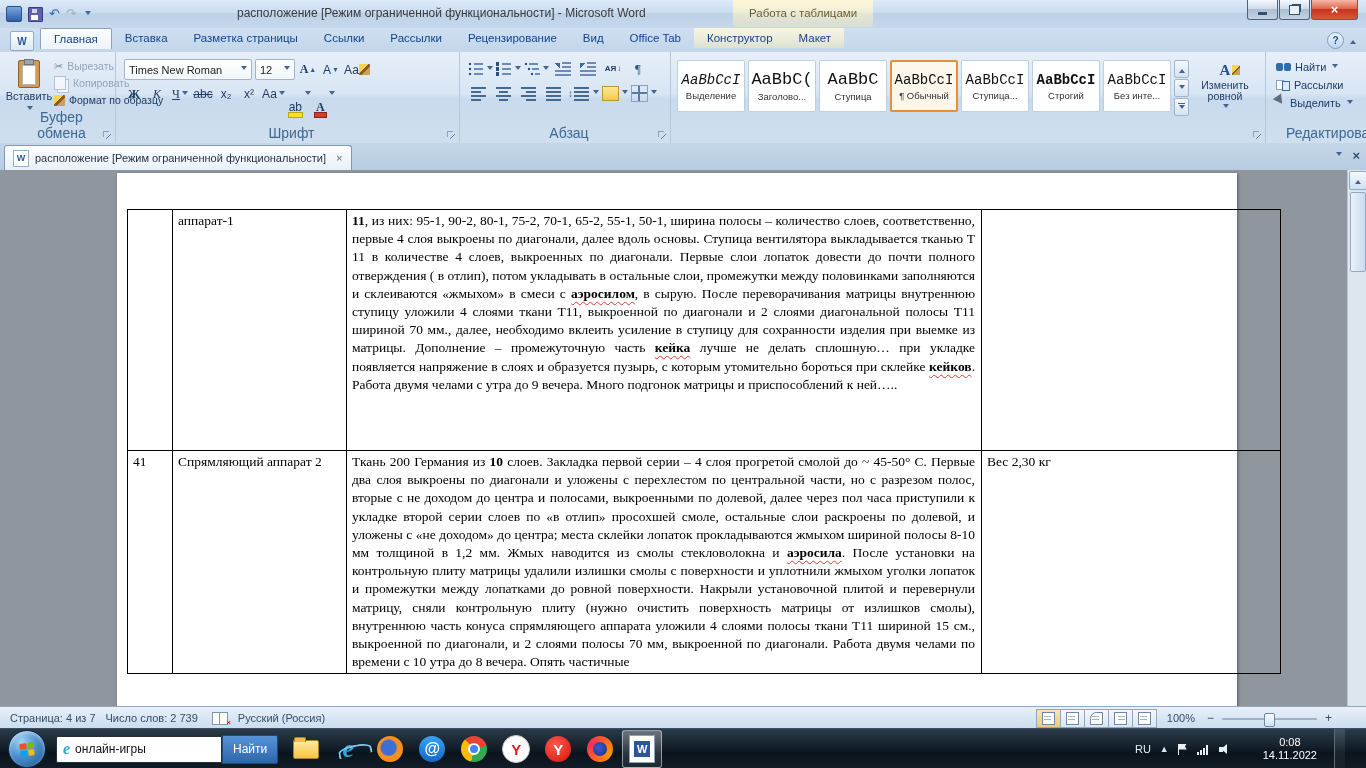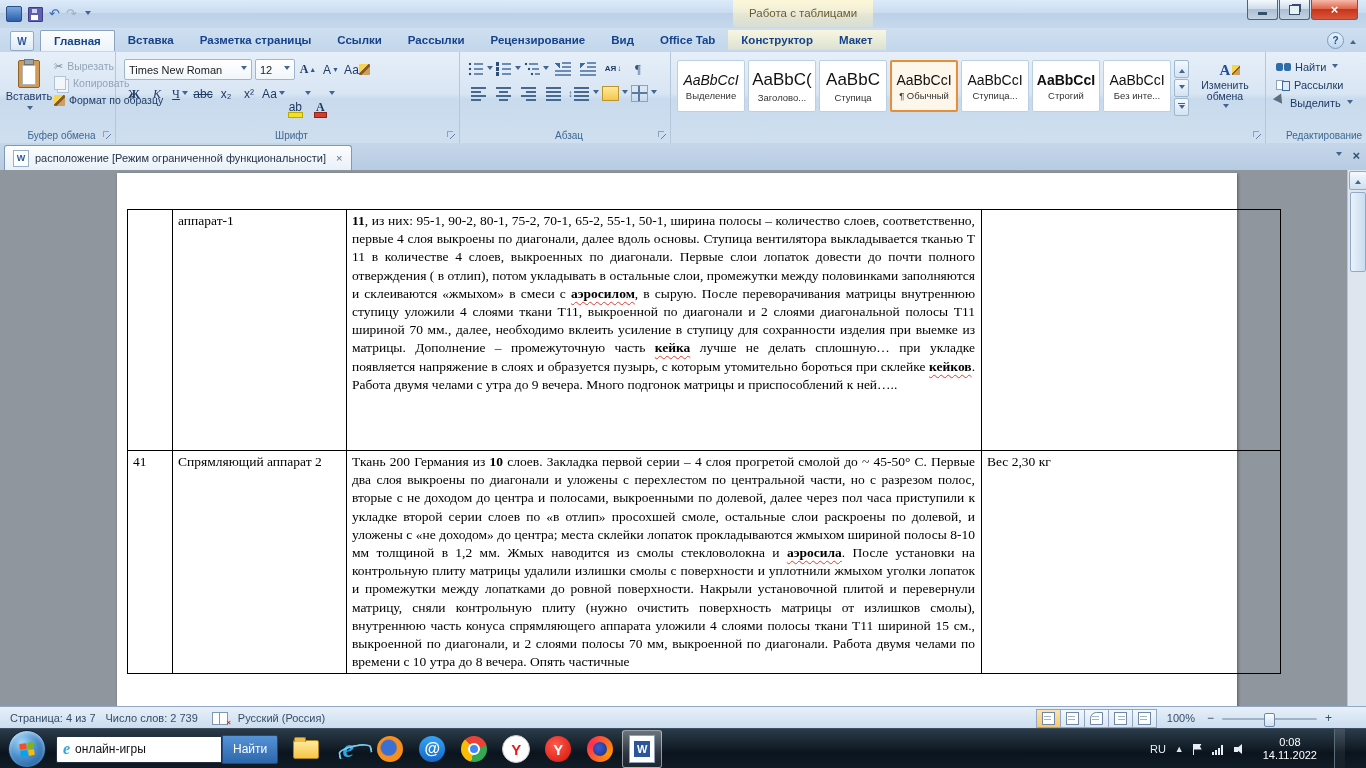--- a/index.html
+++ b/index.html
@@ -28,34 +28,34 @@
   .wbtn.close{width:45px;background:linear-gradient(#f5b8ab,#e0674d 45%,#c7351a 50%,#d8573d);color:#fff;font-size:13px;font-weight:bold;}
   .glyph-min{width:9px;height:3px;background:#2f4burntransparent;background:#33506d;margin-top:8px;}
   .glyph-restore{width:9px;height:8px;border:1px solid #33506d;background:#e9f1f8;box-shadow:2px -2px 0 -1px #33506d;}
 
   
   .tabrow{position:absolute;left:0;top:28px;width:1366px;height:24px;
     background:linear-gradient(#cfdff1,#c3d6ea);display:flex;align-items:flex-end;}
   .office-mini{width:22px;height:18px;margin:0 6px 1px 10px;background:linear-gradient(#fdfeff,#dce8f4);
     border:1px solid #93abc8;border-radius:2px;display:flex;align-items:center;justify-content:center;
     font-size:10px;font-weight:bold;color:#2b579a;}
-  .tabs{display:flex;align-items:center;height:24px;font-weight:bold;}
+  .tabs{display:flex;align-items:flex-start;height:24px;}
   .rtab{padding:4px 13px 4px;font-size:11.5px;color:#15428b;white-space:nowrap;}
   .rtab.active{background:linear-gradient(#fbfdfe,#edf3fa);border:1px solid #8ba2c0;border-bottom:none;border-radius:2px 2px 0 0;}
   .rtab.contextual{background:linear-gradient(rgba(255,250,222,.85),rgba(248,236,180,.45));}
   .tabrow-right{position:absolute;right:10px;top:4px;display:flex;gap:6px;align-items:center;}
   .help-circ{width:15px;height:15px;border-radius:50%;background:linear-gradient(#eaf3fc,#bcd6ee);
     border:1px solid #7f9cbd;color:#1f5394;font-size:10px;font-weight:bold;display:flex;align-items:center;justify-content:center;}
 
   
   .ribbon{position:absolute;left:0;top:52px;width:1366px;height:91px;
     background:linear-gradient(#e6eff9 0%,#d8e5f3 46%,#c8daed 52%,#cfdfef 100%);
     border-bottom:1px solid #96aecb;display:flex;}
   .rgroup{position:relative;height:100%;border-right:1px solid #b4c7dd;box-sizing:border-box;padding-top:6px;}
-  .g-label{position:absolute;bottom:2px;left:0;right:12px;text-align:center;font-size:10px;color:#3e6792;padding-left:20px;}
+  .g-label{position:absolute;bottom:2px;left:0;right:12px;text-align:center;font-size:14px;color:#3e6792;padding-left:20px;}
   .dlg{position:absolute;right:3px;bottom:3px;width:9px;height:9px;
     background:linear-gradient(#8aa4c0,#8aa4c0) no-repeat 0 0/6px 1px,
                linear-gradient(#8aa4c0,#8aa4c0) no-repeat 0 0/1px 6px,
                linear-gradient(135deg,transparent 42%,#5f7fa5 42% 58%,transparent 58%) no-repeat 3px 3px/5px 5px;}
 
   
   .g-clip{width:116px;display:flex;}
   .paste{width:46px;margin-left:6px;display:flex;flex-direction:column;align-items:center;gap:2px;padding-top:2px;}
   .ic-clipboard{width:20px;height:26px;background:#d29b55;border:1px solid #8a6428;border-radius:2px;position:relative;}
   .ic-clipboard::after{content:"";position:absolute;left:3px;top:4px;width:12px;height:18px;background:#fff;border:1px solid #b5b5b5;}
@@ -138,21 +138,21 @@
   .ic-borders{width:15px;height:15px;border:1px solid #8aa4c0;background:
     linear-gradient(#5a7aa0,#5a7aa0) 0 6px/15px 2px,linear-gradient(#5a7aa0,#5a7aa0) 6px 0/2px 15px;background-repeat:no-repeat;}
   .updown{font-size:10px;color:#3b6aa0;}
 
   
   .g-styles{width:595px;display:flex;align-items:flex-start;}
   .gallery{display:flex;gap:3px;margin:2px 0 0 6px;}
   .stcard{width:68px;height:52px;background:#fff;border:1px solid #bcd0e4;border-radius:2px;
     display:flex;flex-direction:column;align-items:center;justify-content:center;gap:2px;box-sizing:border-box;}
   .stcard.selected{border:2px solid #e68f38;background:#fdf6ea;}
-  .stprev{font-family:Liberation Sans, sans-serif;font-size:14px;color:#111;white-space:nowrap;}
+  .stprev{font-family:Liberation Mono, monospace;font-size:14px;color:#111;white-space:nowrap;}
   .stprev.it{font-style:italic;}
   .stprev.big{font-size:17px;text-align:right;}
   .stprev.bd{font-weight:bold;}
   .stname{font-size:9.5px;color:#333;white-space:nowrap;}
   .gal-rail{display:flex;flex-direction:column;gap:1px;margin:2px 2px 0 3px;}
   .rail-btn{width:13px;height:16px;background:linear-gradient(#f5f9fd,#d4e2f0);border:1px solid #9fb6cf;border-radius:2px;
     display:flex;align-items:center;justify-content:center;}
   .caret-up{display:inline-block;width:0;height:0;border:3px solid transparent;border-bottom:4px solid #44658f;}
   .more-bar{display:flex;flex-direction:column;align-items:center;gap:1px;}
   .more-bar i{display:block;width:7px;height:1px;background:#44658f;}
@@ -272,36 +272,37 @@
   .ic-flag::before{content:"";position:absolute;left:0;top:0;width:9px;height:6px;background:#e8eef4;clip-path:polygon(0 0,100% 0,80% 50%,100% 100%,0 100%);}
   .ic-flag::after{content:"";position:absolute;left:0;top:0;width:1px;height:11px;background:#e8eef4;}
   .ic-net{width:13px;height:11px;background:
     linear-gradient(#e8eef4,#e8eef4) 0 8px/2px 3px,
     linear-gradient(#e8eef4,#e8eef4) 3px 6px/2px 5px,
     linear-gradient(#e8eef4,#e8eef4) 6px 4px/2px 7px,
     linear-gradient(#e8eef4,#e8eef4) 9px 1px/2px 10px;background-repeat:no-repeat;}
   .ic-spk{width:12px;height:11px;position:relative;}
   .ic-spk::before{content:"";position:absolute;left:0;top:3px;width:4px;height:5px;background:#e8eef4;}
   .ic-spk::after{content:"";position:absolute;left:2px;top:0;border:5.5px solid transparent;border-right:6px solid #e8eef4;border-left:none;}
-  .clock{text-align:center;font-size:11px;line-height:13px;color:#fff;padding:0 8px;}
+  .clock{text-align:center;font-size:11px;line-height:13px;color:#fff;padding:0 8px;margin-left:15px;}
   .show-desktop{width:10px;height:40px;border-left:1px solid #5a6b7a;background:linear-gradient(rgba(255,255,255,.12),rgba(255,255,255,.02));}
 </style>
 </head>
 <body>
 
 <div class="screen">
 
   <div class="titlebar">
     <div class="qat">
       <span class="qat-appico"></span>
       <span class="ic-save"></span>
       <span class="qat-glyph">↶</span>
       <span class="qat-glyph dis">↷</span>
       <span class="caret-down"></span>
     </div>
+    <div class="win-title">расположение [Режим ограниченной функциональности] - Microsoft Word</div>
     <div class="ctx-label">Работа с таблицами</div>
     <div class="win-btns">
       <div class="wbtn">
           <span class="glyph-min"></span>
         </div>
       <div class="wbtn">
           <span class="glyph-restore"></span>
         </div>
       <div class="wbtn close">×</div>
     </div>
@@ -517,21 +518,21 @@
           </div>
         <div class="rail-btn">
             <span class="more-bar">
               <i></i>
               <span class="caret-down" style="margin:0"></span>
             </span>
           </div>
       </div>
       <div class="change-styles">
         <span class="cs-ico">А</span>
-        <span class="cs-lbl">Изменить обмена</span>
+        <span class="cs-lbl">Изменить ровной</span>
         <span class="caret-down"></span>
       </div>
       <div class="dlg"></div>
     </div>
 
     <div class="rgroup g-edit">
       <div class="ed-row">
         <span class="ic-binoc"></span>
         <span>Найти</span>
         <span class="caret-down"></span>

